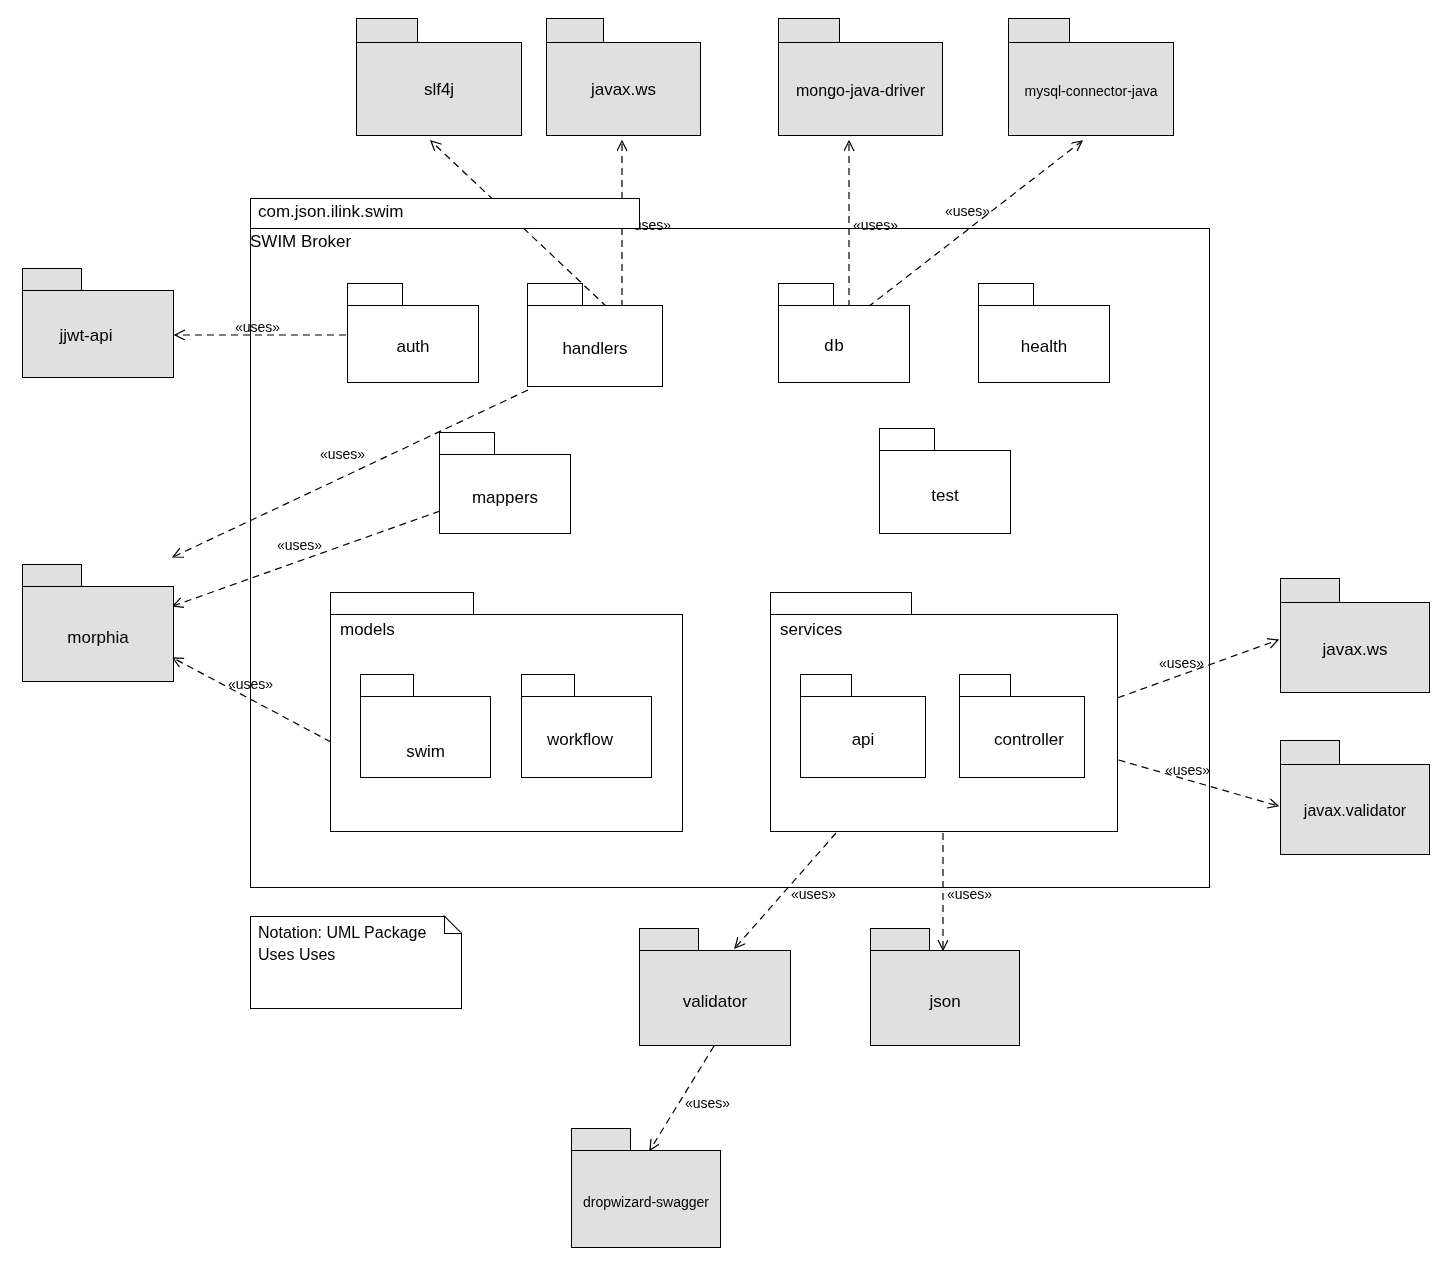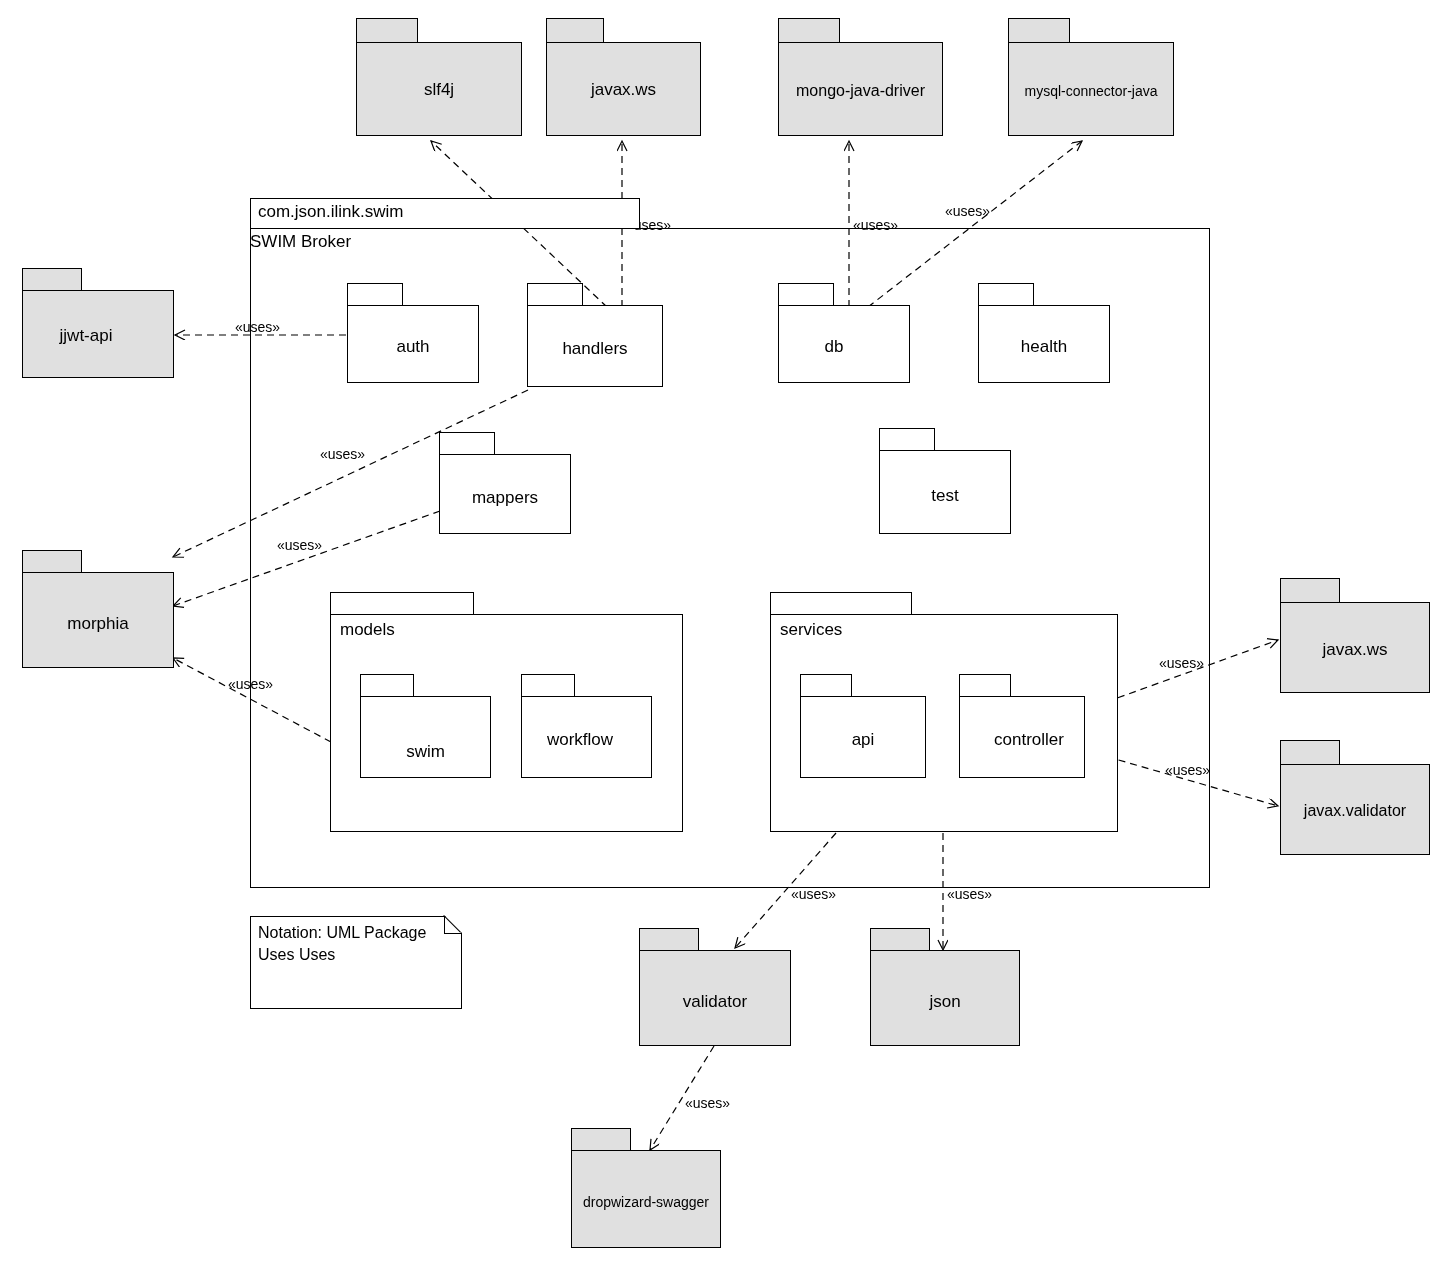--- a/index.html
+++ b/index.html
@@ -240,21 +240,21 @@
     <div class="body" style="top:24px; width:166px; height:94px;"></div>
     <div class="label-center" style="top:65px; font-size:14px;">mysql-connector-java</div>
   </div>
 
   <div class="pkg filled" style="left:22px; top:268px; width:128px; height:110px;">
     <div class="tab" style="width:60px; height:22px;"></div>
     <div class="body" style="top:22px; width:152px; height:88px;"></div>
     <div class="label-center" style="top:58px;">jjwt-api</div>
   </div>
 
-  <div class="pkg filled" style="left:22px; top:550px; width:152px; height:118px;">
+  <div class="pkg filled" style="left:22px; top:564px; width:152px; height:118px;">
     <div class="tab" style="width:60px; height:22px;"></div>
     <div class="body" style="top:22px; width:152px; height:96px;"></div>
     <div class="label-center" style="top:64px;">morphia</div>
   </div>
 
   <div class="pkg filled" style="left:1280px; top:578px; width:150px; height:115px;">
     <div class="tab" style="width:60px; height:24px;"></div>
     <div class="body" style="top:24px; width:150px; height:91px;"></div>
     <div class="label-center" style="top:62px;">javax.ws</div>
   </div>
@@ -295,21 +295,21 @@
     <div class="body" style="top:22px; width:132px; height:78px;"></div>
     <div class="label-center" style="top:54px;">auth</div>
   </div>
 
   <div class="pkg" style="left:527px; top:283px; width:136px; height:104px;">
     <div class="tab" style="width:56px; height:22px;"></div>
     <div class="body" style="top:22px; width:136px; height:82px;"></div>
     <div class="label-center" style="top:56px;">handlers</div>
   </div>
 
-  <div class="pkg" style="left:778px; top:283px; width:112px; height:100px;">
+  <div class="pkg" style="left:778px; top:283px; width:112px; height:100px;font-family:Liberation Mono, monospace;">
     <div class="tab" style="width:56px; height:22px;"></div>
     <div class="body" style="top:22px; width:132px; height:78px;"></div>
     <div class="label-center" style="top:54px;">db</div>
   </div>
 
   <div class="pkg" style="left:978px; top:283px; width:132px; height:100px;">
     <div class="tab" style="width:56px; height:22px;"></div>
     <div class="body" style="top:22px; width:132px; height:78px;"></div>
     <div class="label-center" style="top:54px;">health</div>
   </div>

